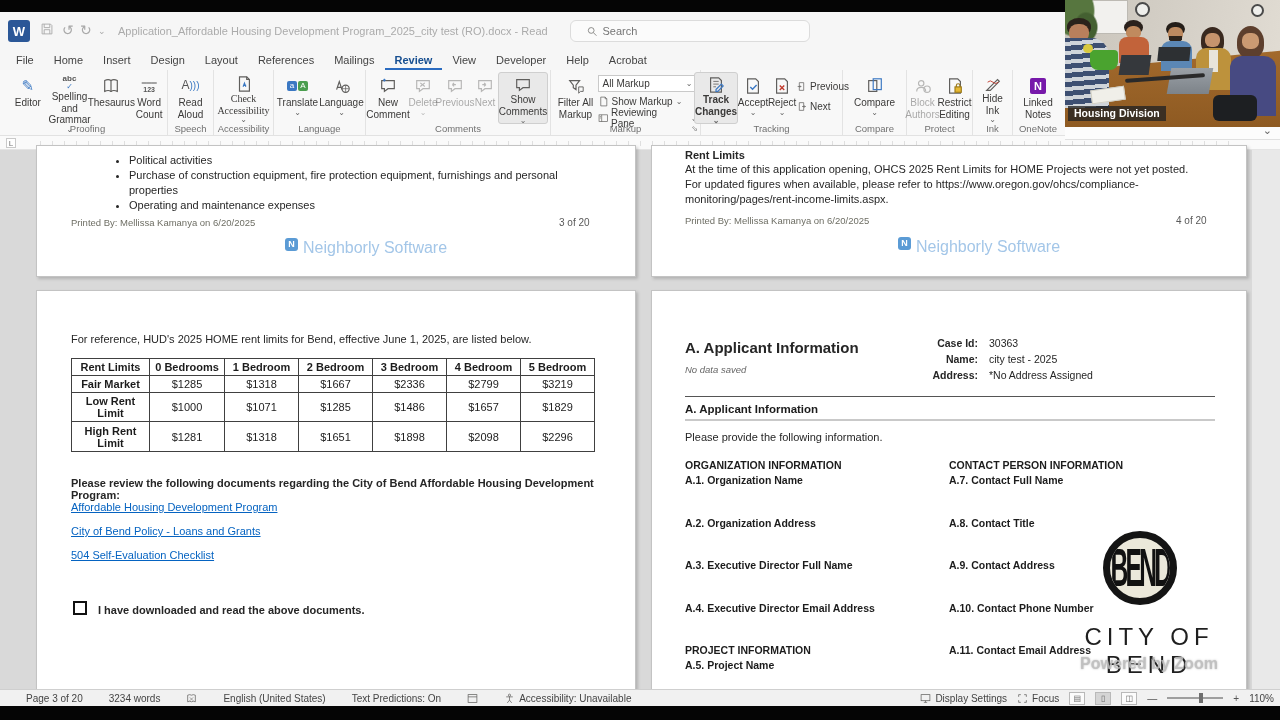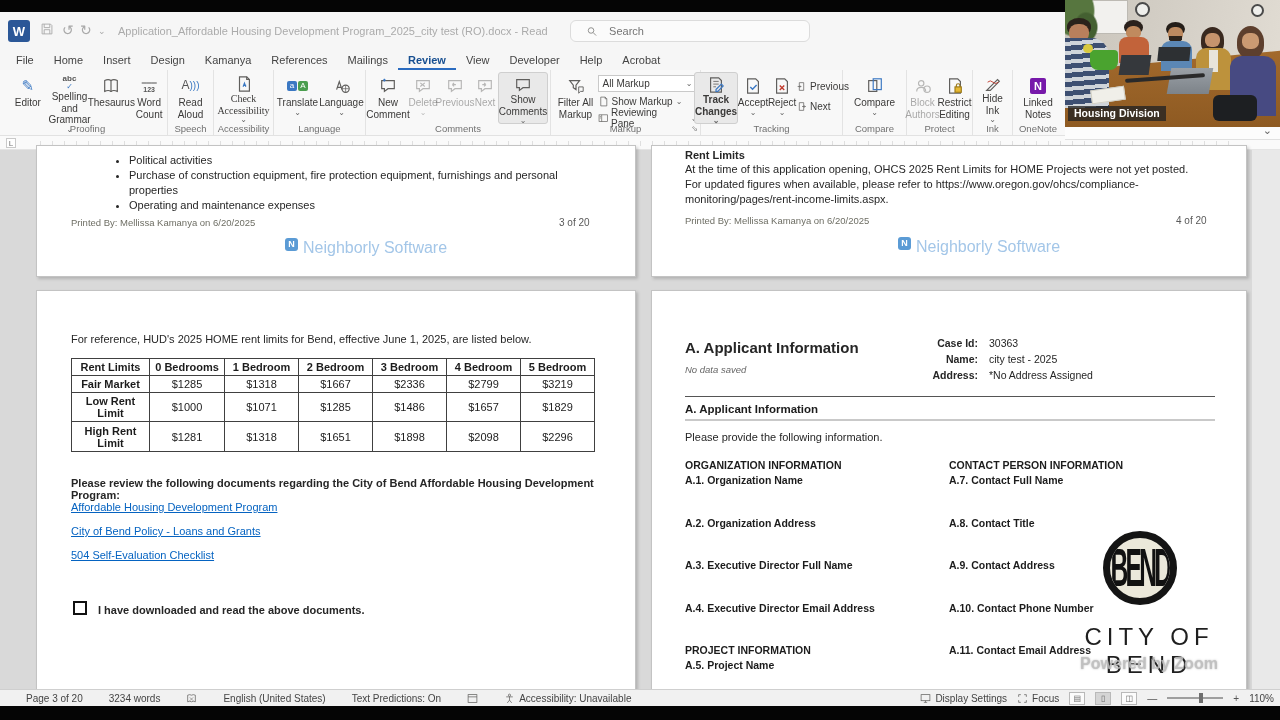--- a/index.html
+++ b/index.html
@@ -13,21 +13,21 @@
   #frame-bottom { left:0; top:706px; width:1280px; height:14px; background:#050505; z-index:5; }
 
   
   #titlebar { left:0; top:12px; width:1280px; height:40px; background:#f6f6f6; z-index:2; }
   .word-logo { left:8px; top:8px; width:22px; height:22px; background:#2b5797; border-radius:3px;
     color:#fff; font-weight:bold; font-size:13px; display:flex; align-items:center; justify-content:center; }
   .qat { color:#a9a9a9; font-size:14px; top:10px; }
   #doc-title { left:100px; top:13px; font-size:11px; color:#ababab; white-space:nowrap; max-width:430px;
     overflow:hidden; }
   #search-box { left:570px; top:8px; width:240px; height:22px; border:1px solid #dcdcdc; border-radius:6px;
-    background:#fbfbfb; display:flex; align-items:center; padding:0 16px; gap:12px; }
+    background:#fbfbfb; display:flex; align-items:center; padding:0 16px; gap:5px; }
   #search-box input { border:none; outline:none; background:transparent; font-size:11px; color:#9a9a9a; width:200px;
     font-family:"Liberation Sans", sans-serif; }
 
   
   #tabsrow { left:0; top:52px; width:1280px; height:18px; background:#f6f6f6; display:flex; gap:0;
     padding-left:6px; z-index:2; }
   .rtab { font-size:11px; color:#444; padding:2px 10px 3px 10px; white-space:nowrap; }
   .rtab.active { color:#174f91; border-bottom:2.5px solid #2a6bc0; font-weight:bold; }
 
   
@@ -131,21 +131,21 @@
         </svg>
       <input placeholder="Search" style="">
     </div>
   </div>
 
   <div class="abs" id="tabsrow">
     <div class="rtab">File</div>
     <div class="rtab">Home</div>
     <div class="rtab">Insert</div>
     <div class="rtab">Design</div>
-    <div class="rtab">Kamanya</div>
+    <div class="rtab">Layout</div>
     <div class="rtab">References</div>
     <div class="rtab">Mailings</div>
     <div class="rtab active">Review</div>
     <div class="rtab">View</div>
     <div class="rtab">Developer</div>
     <div class="rtab">Help</div>
     <div class="rtab">Acrobat</div>
   </div>
 
   <div class="abs" id="ribbon">

